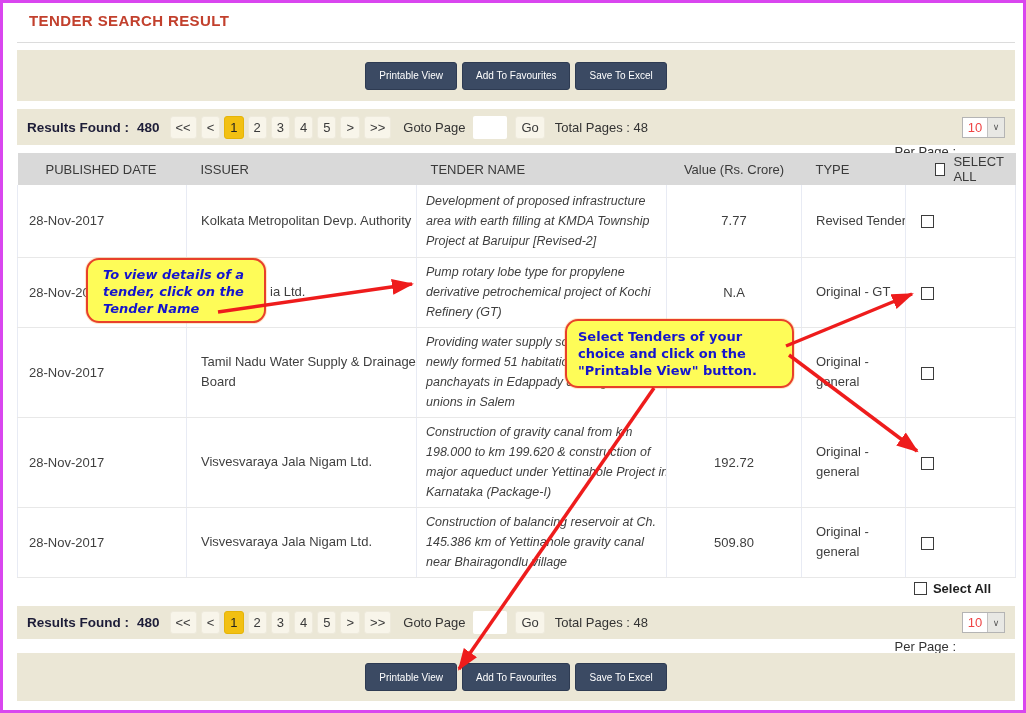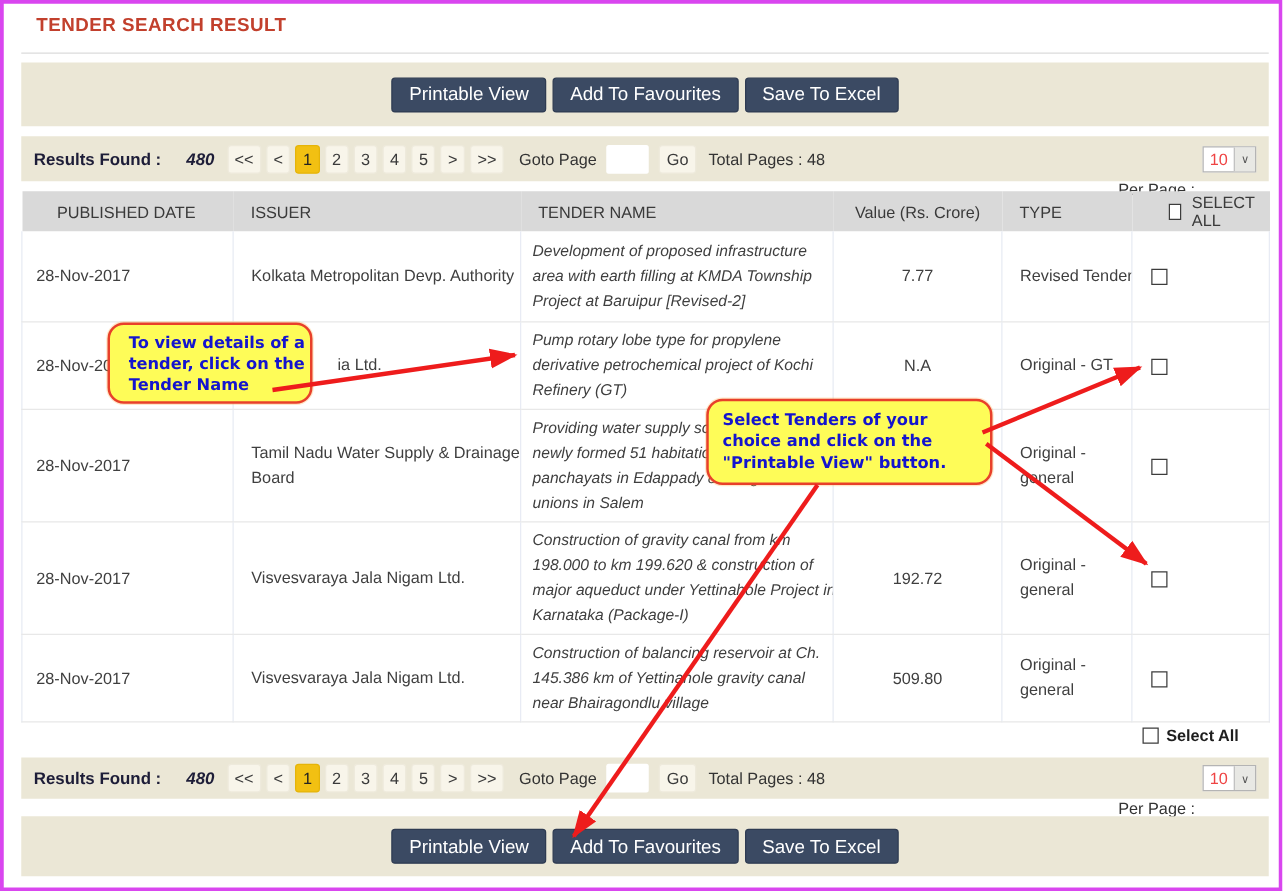--- a/index.html
+++ b/index.html
@@ -13,30 +13,30 @@
     position:absolute;left:26px;top:9px;font-size:15px;font-weight:bold;
     letter-spacing:.4px;color:#c2402d;
   }
   .title-rule{position:absolute;left:14px;width:998px;top:39px;border-top:1px solid #dcdcdc;}
   
   .bar{position:absolute;left:14px;width:998px;background:#ebe7d6;}
   .btnbar{display:flex;align-items:center;justify-content:center;gap:5px;}
   .btnbar-top{top:47px;height:51px;}
   .btnbar-bottom{top:650px;height:48px;}
   .navy-btn{
-    background:#3b4a63;color:#fff;font-size:15px;font-family:inherit;
+    background:#3b4a63;color:#fff;font-size:10px;font-family:inherit;
     border:1px solid #2e3b52;border-radius:3px;padding:6px 13px;height:28px;
     display:inline-flex;align-items:center;cursor:pointer;
   }
   
   .pagebar{display:flex;align-items:center;padding:0 10px;box-sizing:border-box;font-size:13px;}
   .pagebar-top{top:106px;height:36px;}
   .pagebar-bottom{top:603px;height:33px;}
   .results{font-weight:bold;color:#1d1d38;font-size:13.5px;margin-right:10px;white-space:pre;}
-  .results .val{margin-left:20px;font-style:italic;}
+  .results .val{margin-left:8px;}
   .pg{
     background:#f8f5ea;border:1px solid #eeeadc;border-radius:3px;height:23px;
     min-width:17px;padding:0 5px;margin-right:4px;display:inline-flex;align-items:center;
     justify-content:center;color:#3a3a3a;font-size:13px;cursor:pointer;box-sizing:border-box;
   }
   .pg.active{background:#f2c012;border-color:#e5b408;color:#222;}
   .goto-label{margin:0 8px 0 8px;color:#333;}
   .goto-input{
     width:34px;height:23px;border:none;background:#fff;border-radius:2px;
     margin-right:8px;font-size:13px;padding:0 4px;box-sizing:border-box;font-family:inherit;
@@ -87,21 +87,21 @@
     justify-content:flex-end;gap:6px;padding-right:24px;box-sizing:border-box;
   }
   .selectall-row .lbl{font-weight:bold;font-size:13px;color:#1e1e1e;}
   
   .callout{
     position:absolute;z-index:30;background:#fefc58;border:2.5px solid #e8402a;
     border-radius:13px;box-sizing:border-box;color:#1414ce;
     font-family:"DejaVu Sans",sans-serif;font-weight:bold;font-size:13px;
     line-height:17px;white-space:pre;box-shadow:0 0 0 1px rgba(255,160,40,.25);
   }
-  .callout-1{left:83px;top:255px;width:164px;height:65px;padding:6px 0 0 15px;}
+  .callout-1{left:83px;top:255px;width:180px;height:65px;padding:6px 0 0 15px;font-style:italic;}
   .callout-2{left:562px;top:316px;width:229px;height:69px;padding:7px 0 0 11px;}
   
   .arrow-layer{position:absolute;left:0;top:0;width:1026px;height:713px;z-index:40;pointer-events:none;}
 </style>
 </head>
 <body>
 
 <div class="page">
 
   <div class="page-title">TENDER SEARCH RESULT</div>

